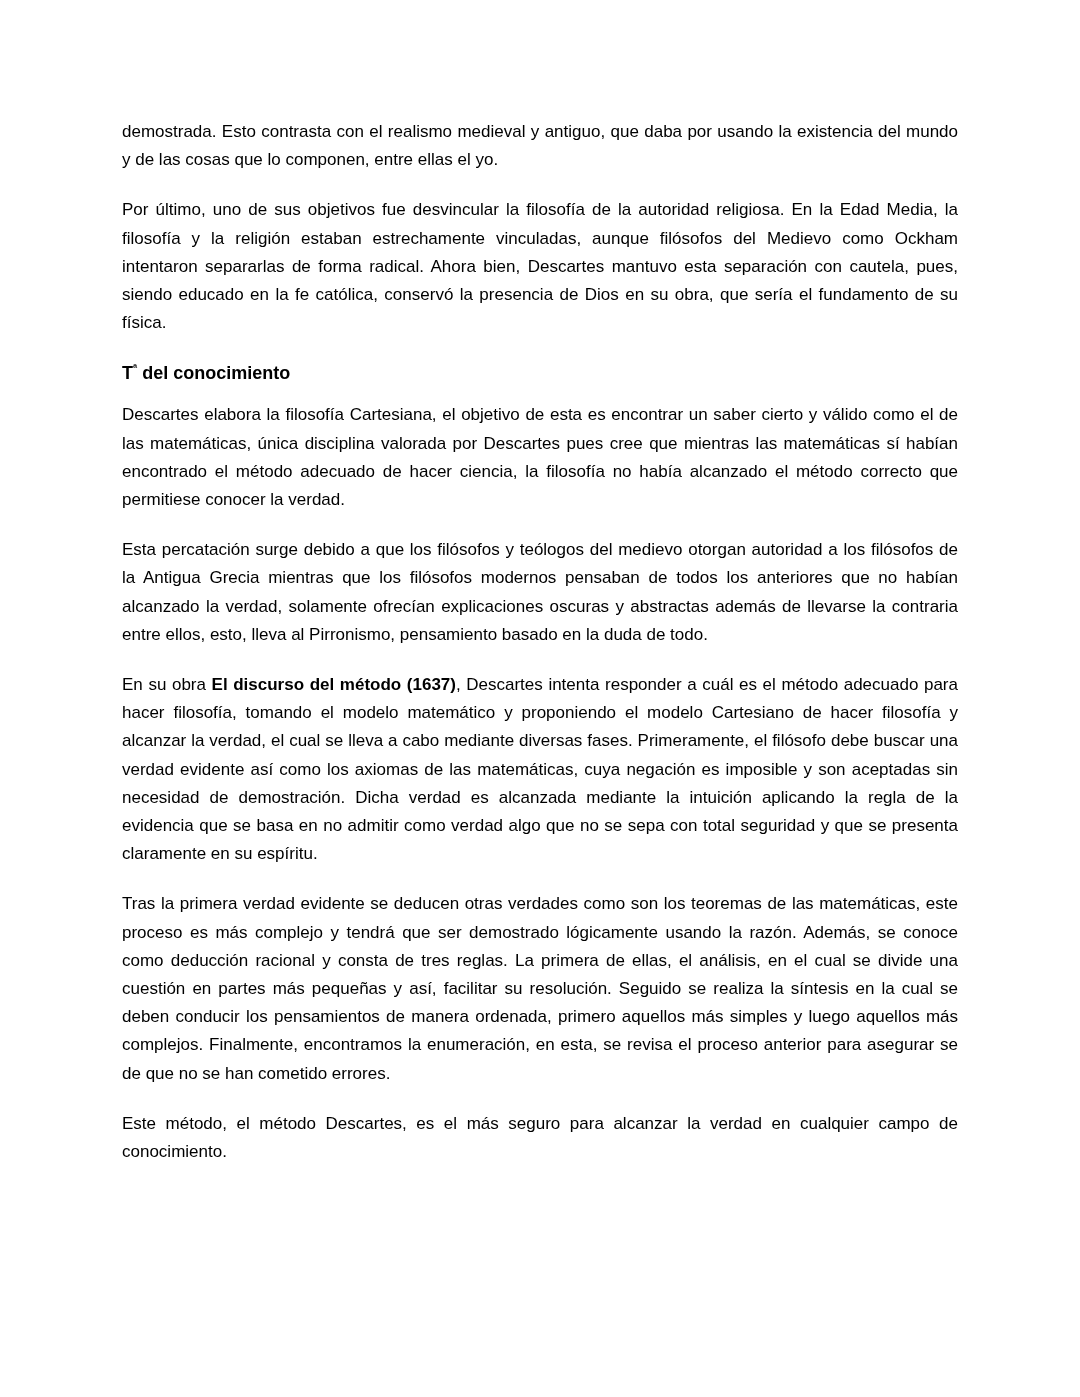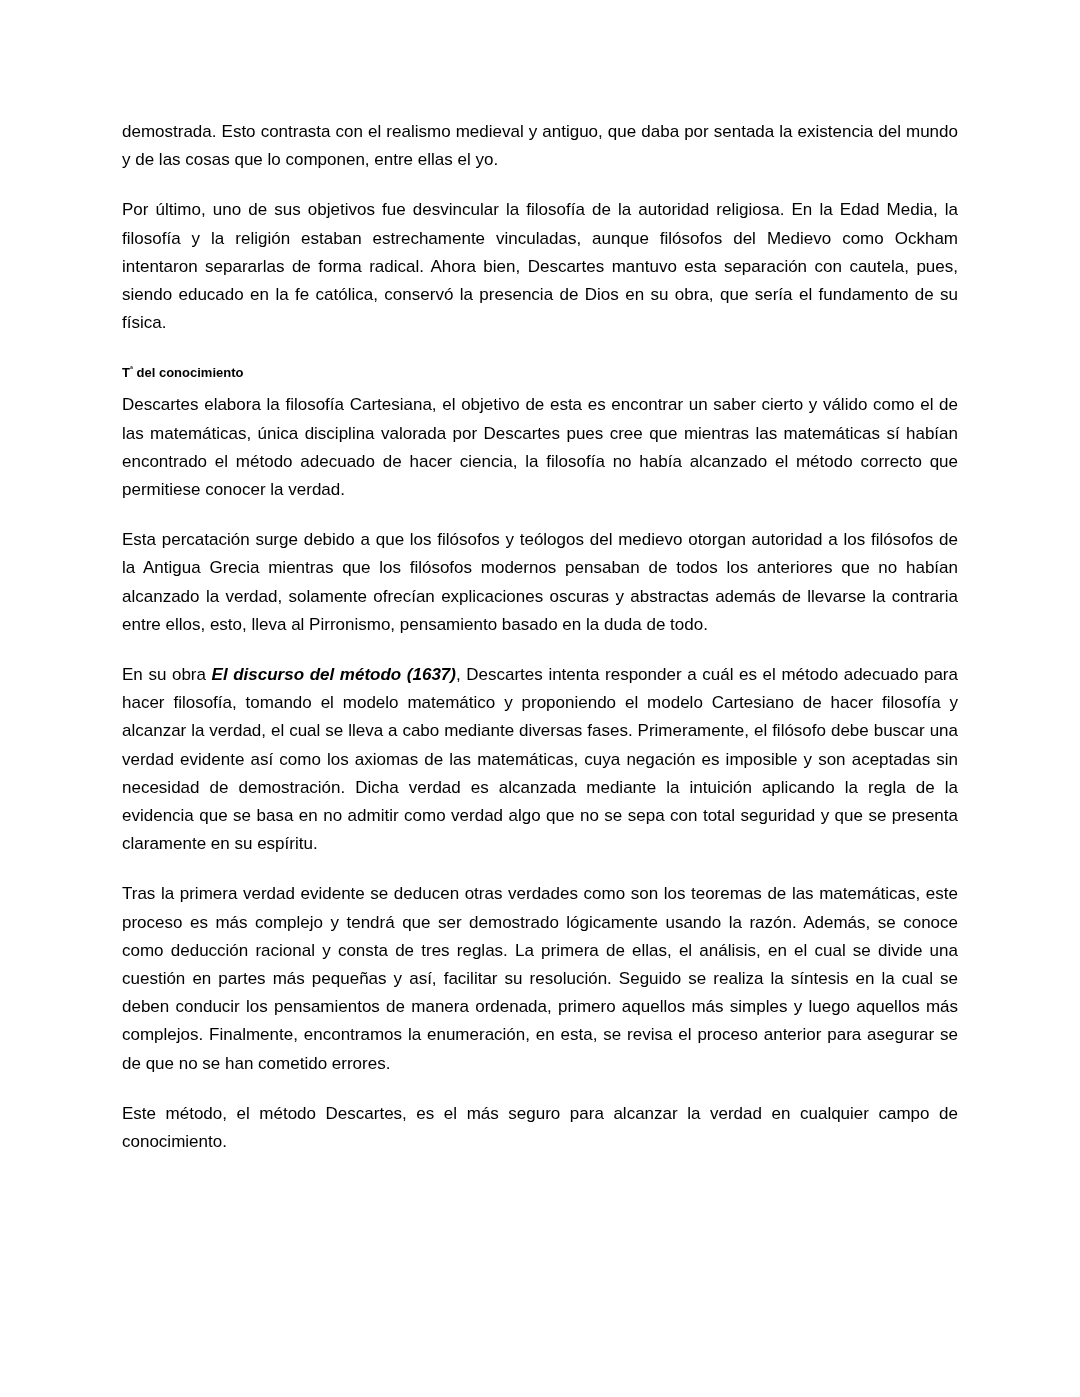--- a/index.html
+++ b/index.html
@@ -38,49 +38,48 @@
     text-justify: inter-word;
     color: #000000;
     -webkit-hyphens: none;
     hyphens: none;
   }
   p.para:last-child {
     margin-bottom: 0;
   }
   h2.heading {
     margin: 22px 0 0 0;
-    font-size: 13px;
+    font-size: 18px;
     line-height: 28px;
     font-weight: bold;
     color: #000000;
     text-align: left;
   }
   h2.heading + p.para {
-    margin-top: 4px;
+    margin-top: 14px;
   }
   h2.heading-spaced {
     margin-top: 30px;
   }
   .bi {
     font-weight: bold;
-    font-style: italic;
   }
   sup.ord {
     font-size: 0.62em;
     vertical-align: super;
     line-height: 0;
   }
 </style>
 </head>
 <body>
 
 <div class="page">
   <div class="doc-body">
 
-    <p class="para">demostrada. Esto contrasta con el realismo medieval y antiguo, que daba por sentada la existencia del mundo y de las cosas que lo componen, entre ellas el yo.</p>
+    <p class="para">demostrada. Esto contrasta con el realismo medieval y antiguo, que daba por usando la existencia del mundo y de las cosas que lo componen, entre ellas el yo.</p>
 
     <p class="para">Por último, uno de sus objetivos fue desvincular la filosofía de la autoridad religiosa. En la Edad Media, la filosofía y la religión estaban estrechamente vinculadas, aunque filósofos del Medievo como Ockham intentaron separarlas de forma radical. Ahora bien, Descartes mantuvo esta separación con cautela, pues, siendo educado en la fe católica, conservó la presencia de Dios en su obra, que sería el fundamento de su física.</p>
 
     <h2 class="heading"><span>T</span><sup class="ord">ª</sup><span> del conocimiento</span></h2>
 
     <p class="para">Descartes elabora la filosofía Cartesiana, el objetivo de esta es encontrar un saber cierto y válido como el de las matemáticas, única disciplina valorada por Descartes pues cree que mientras las matemáticas sí habían encontrado el método adecuado de hacer ciencia, la filosofía no había alcanzado el método correcto que permitiese conocer la verdad.</p>
 
     <p class="para">Esta percatación surge debido a que los filósofos y teólogos del medievo otorgan autoridad a los filósofos de la Antigua Grecia mientras que los filósofos modernos pensaban de todos los anteriores que no habían alcanzado la verdad, solamente ofrecían explicaciones oscuras y abstractas además de llevarse la contraria entre ellos, esto, lleva al Pirronismo, pensamiento basado en la duda de todo.</p>
 
     <p class="para"><span>En su obra </span><span class="bi">El discurso del método (1637)</span><span>, Descartes intenta responder a cuál es el método adecuado para hacer filosofía, tomando el modelo matemático y proponiendo el modelo Cartesiano de hacer filosofía y alcanzar la verdad, el cual se lleva a cabo mediante diversas fases. Primeramente, el filósofo debe buscar una verdad evidente así como los axiomas de las matemáticas, cuya negación es imposible y son aceptadas sin necesidad de demostración. Dicha verdad es alcanzada mediante la intuición aplicando la regla de la evidencia que se basa en no admitir como verdad algo que no se sepa con total seguridad y que se presenta claramente en su espíritu.</span></p>

